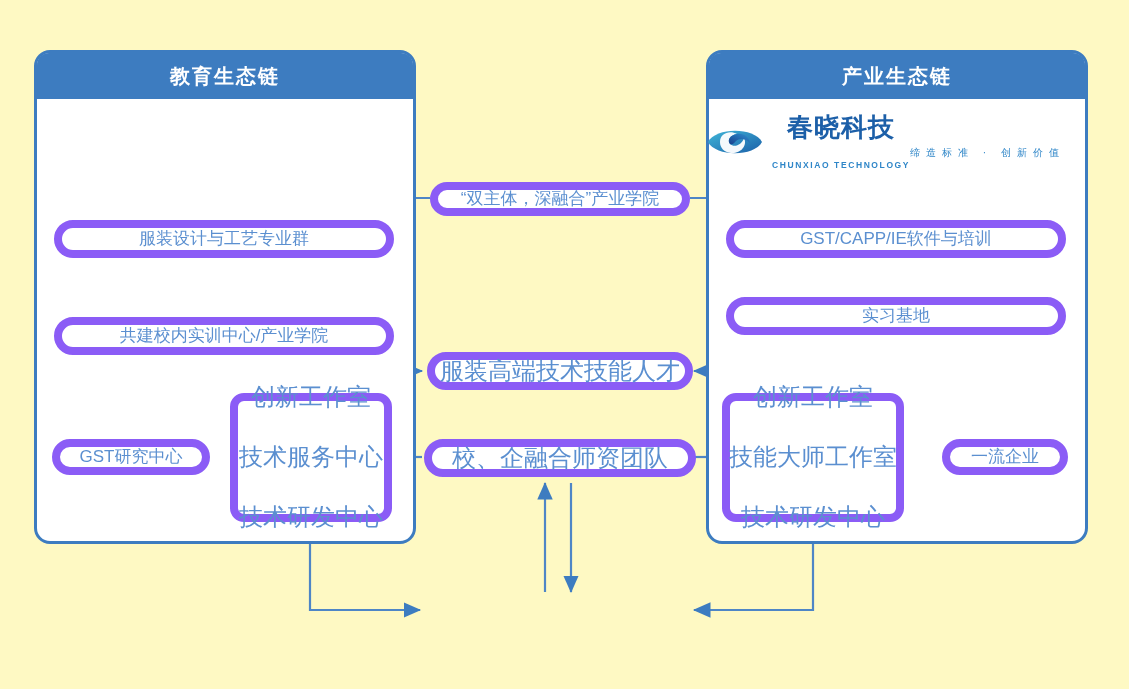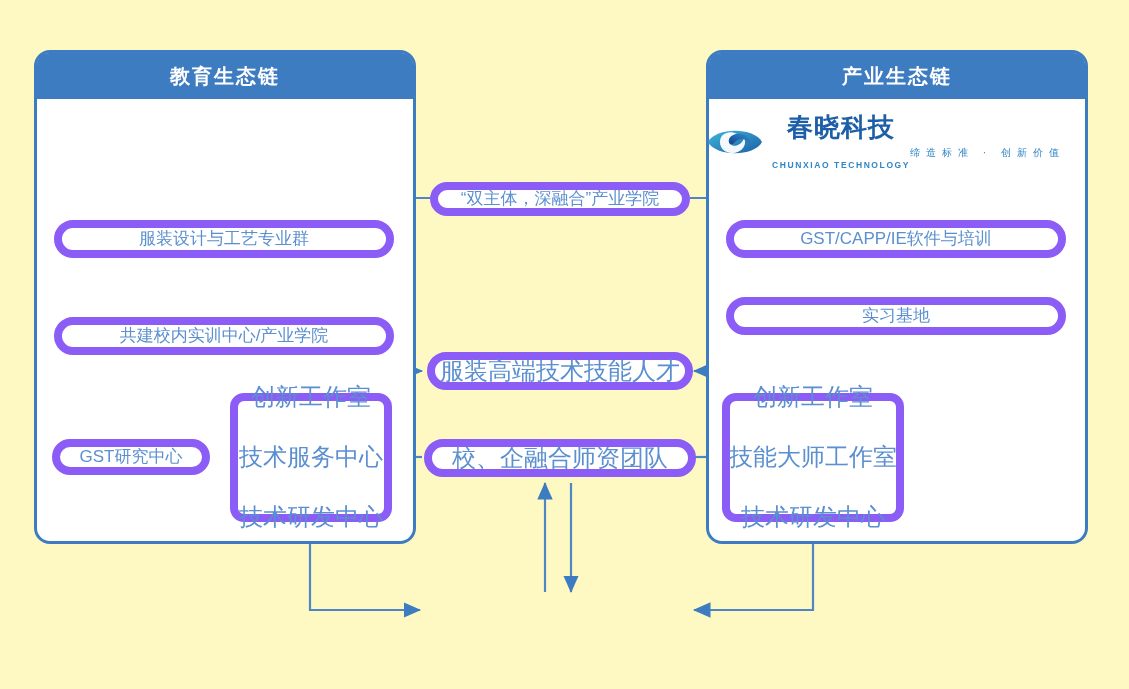--- a/index.html
+++ b/index.html
@@ -152,15 +152,18 @@
   <div class="node pill t-lg" style="left:424px;top:439px;width:272px;height:38px;">
     <span class="ln">校、企融合师资团队</span>
   </div>
 
   <div class="node boxy t-lg" style="left:722px;top:393px;width:182px;height:129px;">
     <span class="ln">创新工作室</span>
     <span class="ln">技能大师工作室</span>
     <span class="ln">技术研发中心</span>
   </div>
 
+  <div class="node pill t-md" style="left:942px;top:439px;width:126px;height:36px;">
+    <span class="ln">一流企业</span>
+  </div>
 
 
 </div>
 
 </body></html>

